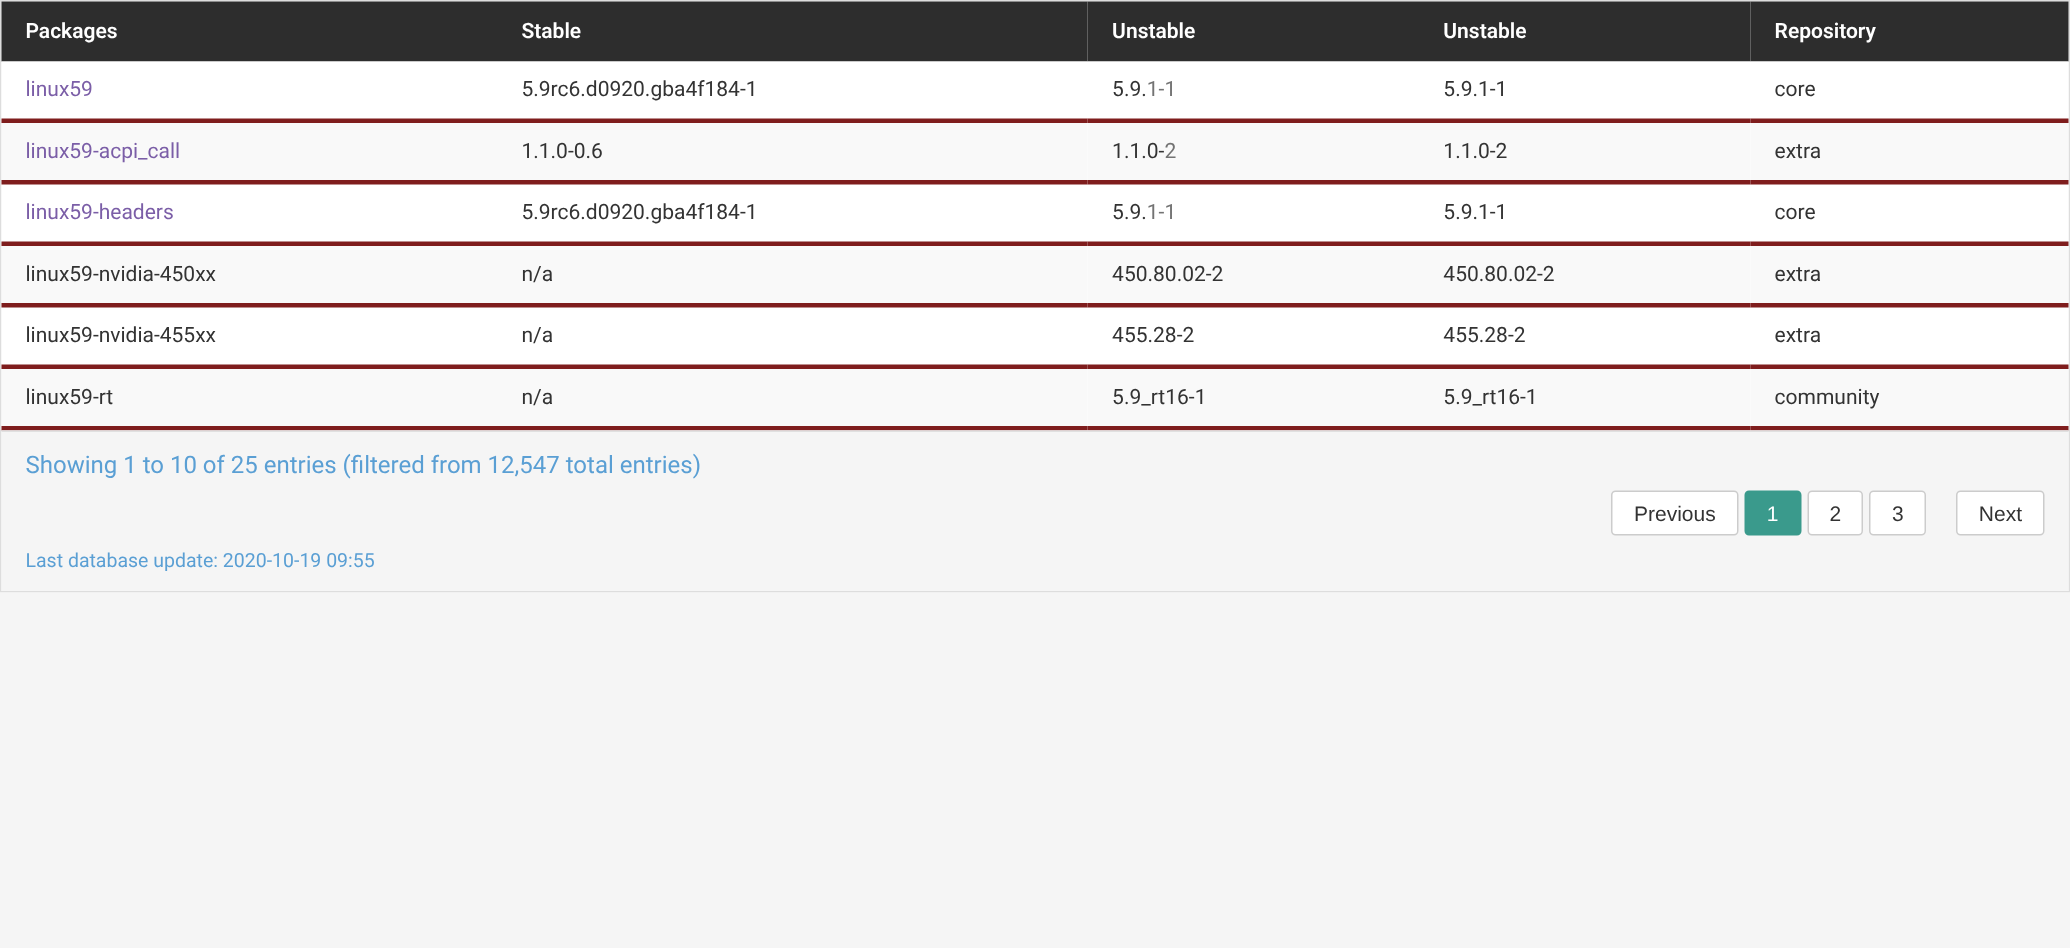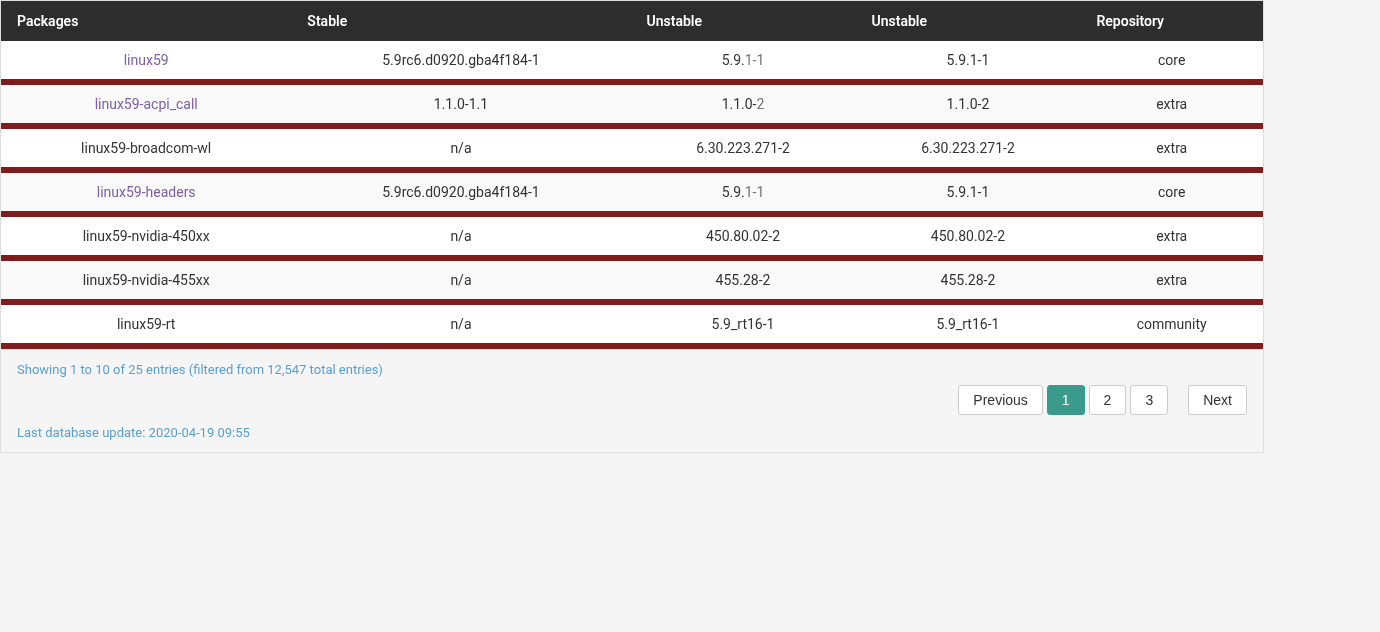--- a/index.html
+++ b/index.html
@@ -9,21 +9,21 @@
     }
 
     body {
       font-family: -apple-system, BlinkMacSystemFont, 'Segoe UI', Roboto, sans-serif;
       font-size: 14px;
       background: #f5f5f5;
       color: #333;
     }
 
     .container {
-      width: 1264px;
+      width: 1380px;
       background: #fff;
       border: 1px solid #ddd;
     }
 
     table {
       width: 100%;
       border-collapse: collapse;
     }
 
     thead tr {
@@ -32,23 +32,22 @@
     }
 
     thead th {
       padding: 12px 16px;
       text-align: left;
       font-weight: 600;
       font-size: 14px;
     }
 
     tbody tr {
-      border-bottom: 6px solid #7f1d1d;
+      border-bottom: 3px solid #7f1d1d;
       background: #fff;
-      text-align: center;
     }
 
     tbody tr:nth-child(even) {
       background: #f9f9f9;
     }
 
     tbody td {
       padding: 11px 16px;
       font-size: 14px;
       color: #333;
@@ -64,21 +63,21 @@
     }
 
     .footer {
       padding: 12px 16px;
       background: #f5f5f5;
       border-top: 1px solid #e0e0e0;
     }
 
     .footer-info {
       color: #5a9fd4;
-      font-size: 13px;
+      font-size: 16px;
       margin-bottom: 8px;
     }
 
     .pagination-row {
       display: flex;
       justify-content: flex-end;
       align-items: center;
       gap: 4px;
       margin-bottom: 10px;
     }
@@ -126,30 +125,23 @@
     <tbody id="table-body">
     <tr>
           <td><span class="pkg-link">linux59</span></td>
           <td>5.9rc6.d0920.gba4f184-1</td>
           <td>5.9.<span class="highlight-orange">1-1</span></td>
           <td>5.9.1-1</td>
           <td>core</td>
         </tr>
         <tr>
           <td><span class="pkg-link">linux59-acpi_call</span></td>
-          <td>1.1.0-1.1</td>
+          <td>1.1.0-0.6</td>
           <td>1.1.0-<span class="highlight-orange">2</span></td>
           <td>1.1.0-2</td>
-          <td>extra</td>
-        </tr>
-        <tr>
-          <td>linux59-broadcom-wl</td>
-          <td>n/a</td>
-          <td>6.30.223.271-2</td>
-          <td>6.30.223.271-2</td>
           <td>extra</td>
         </tr>
         <tr>
           <td><span class="pkg-link">linux59-headers</span></td>
           <td>5.9rc6.d0920.gba4f184-1</td>
           <td>5.9.<span class="highlight-orange">1-1</span></td>
           <td>5.9.1-1</td>
           <td>core</td>
         </tr>
         <tr>
@@ -178,15 +170,15 @@
 
   <div class="footer">
     <div class="footer-info">Showing 1 to 10 of 25 entries (filtered from 12,547 total entries)</div>
     <div class="pagination-row">
       <button class="pagination-btn nav-btn">Previous</button>
       <button class="pagination-btn active">1</button>
       <button class="pagination-btn">2</button>
       <button class="pagination-btn">3</button>
       <button class="pagination-btn nav-btn">Next</button>
     </div>
-    <div class="db-update">Last database update: 2020-04-19 09:55</div>
+    <div class="db-update">Last database update: 2020-10-19 09:55</div>
   </div>
 </div>
 
 </body></html>

